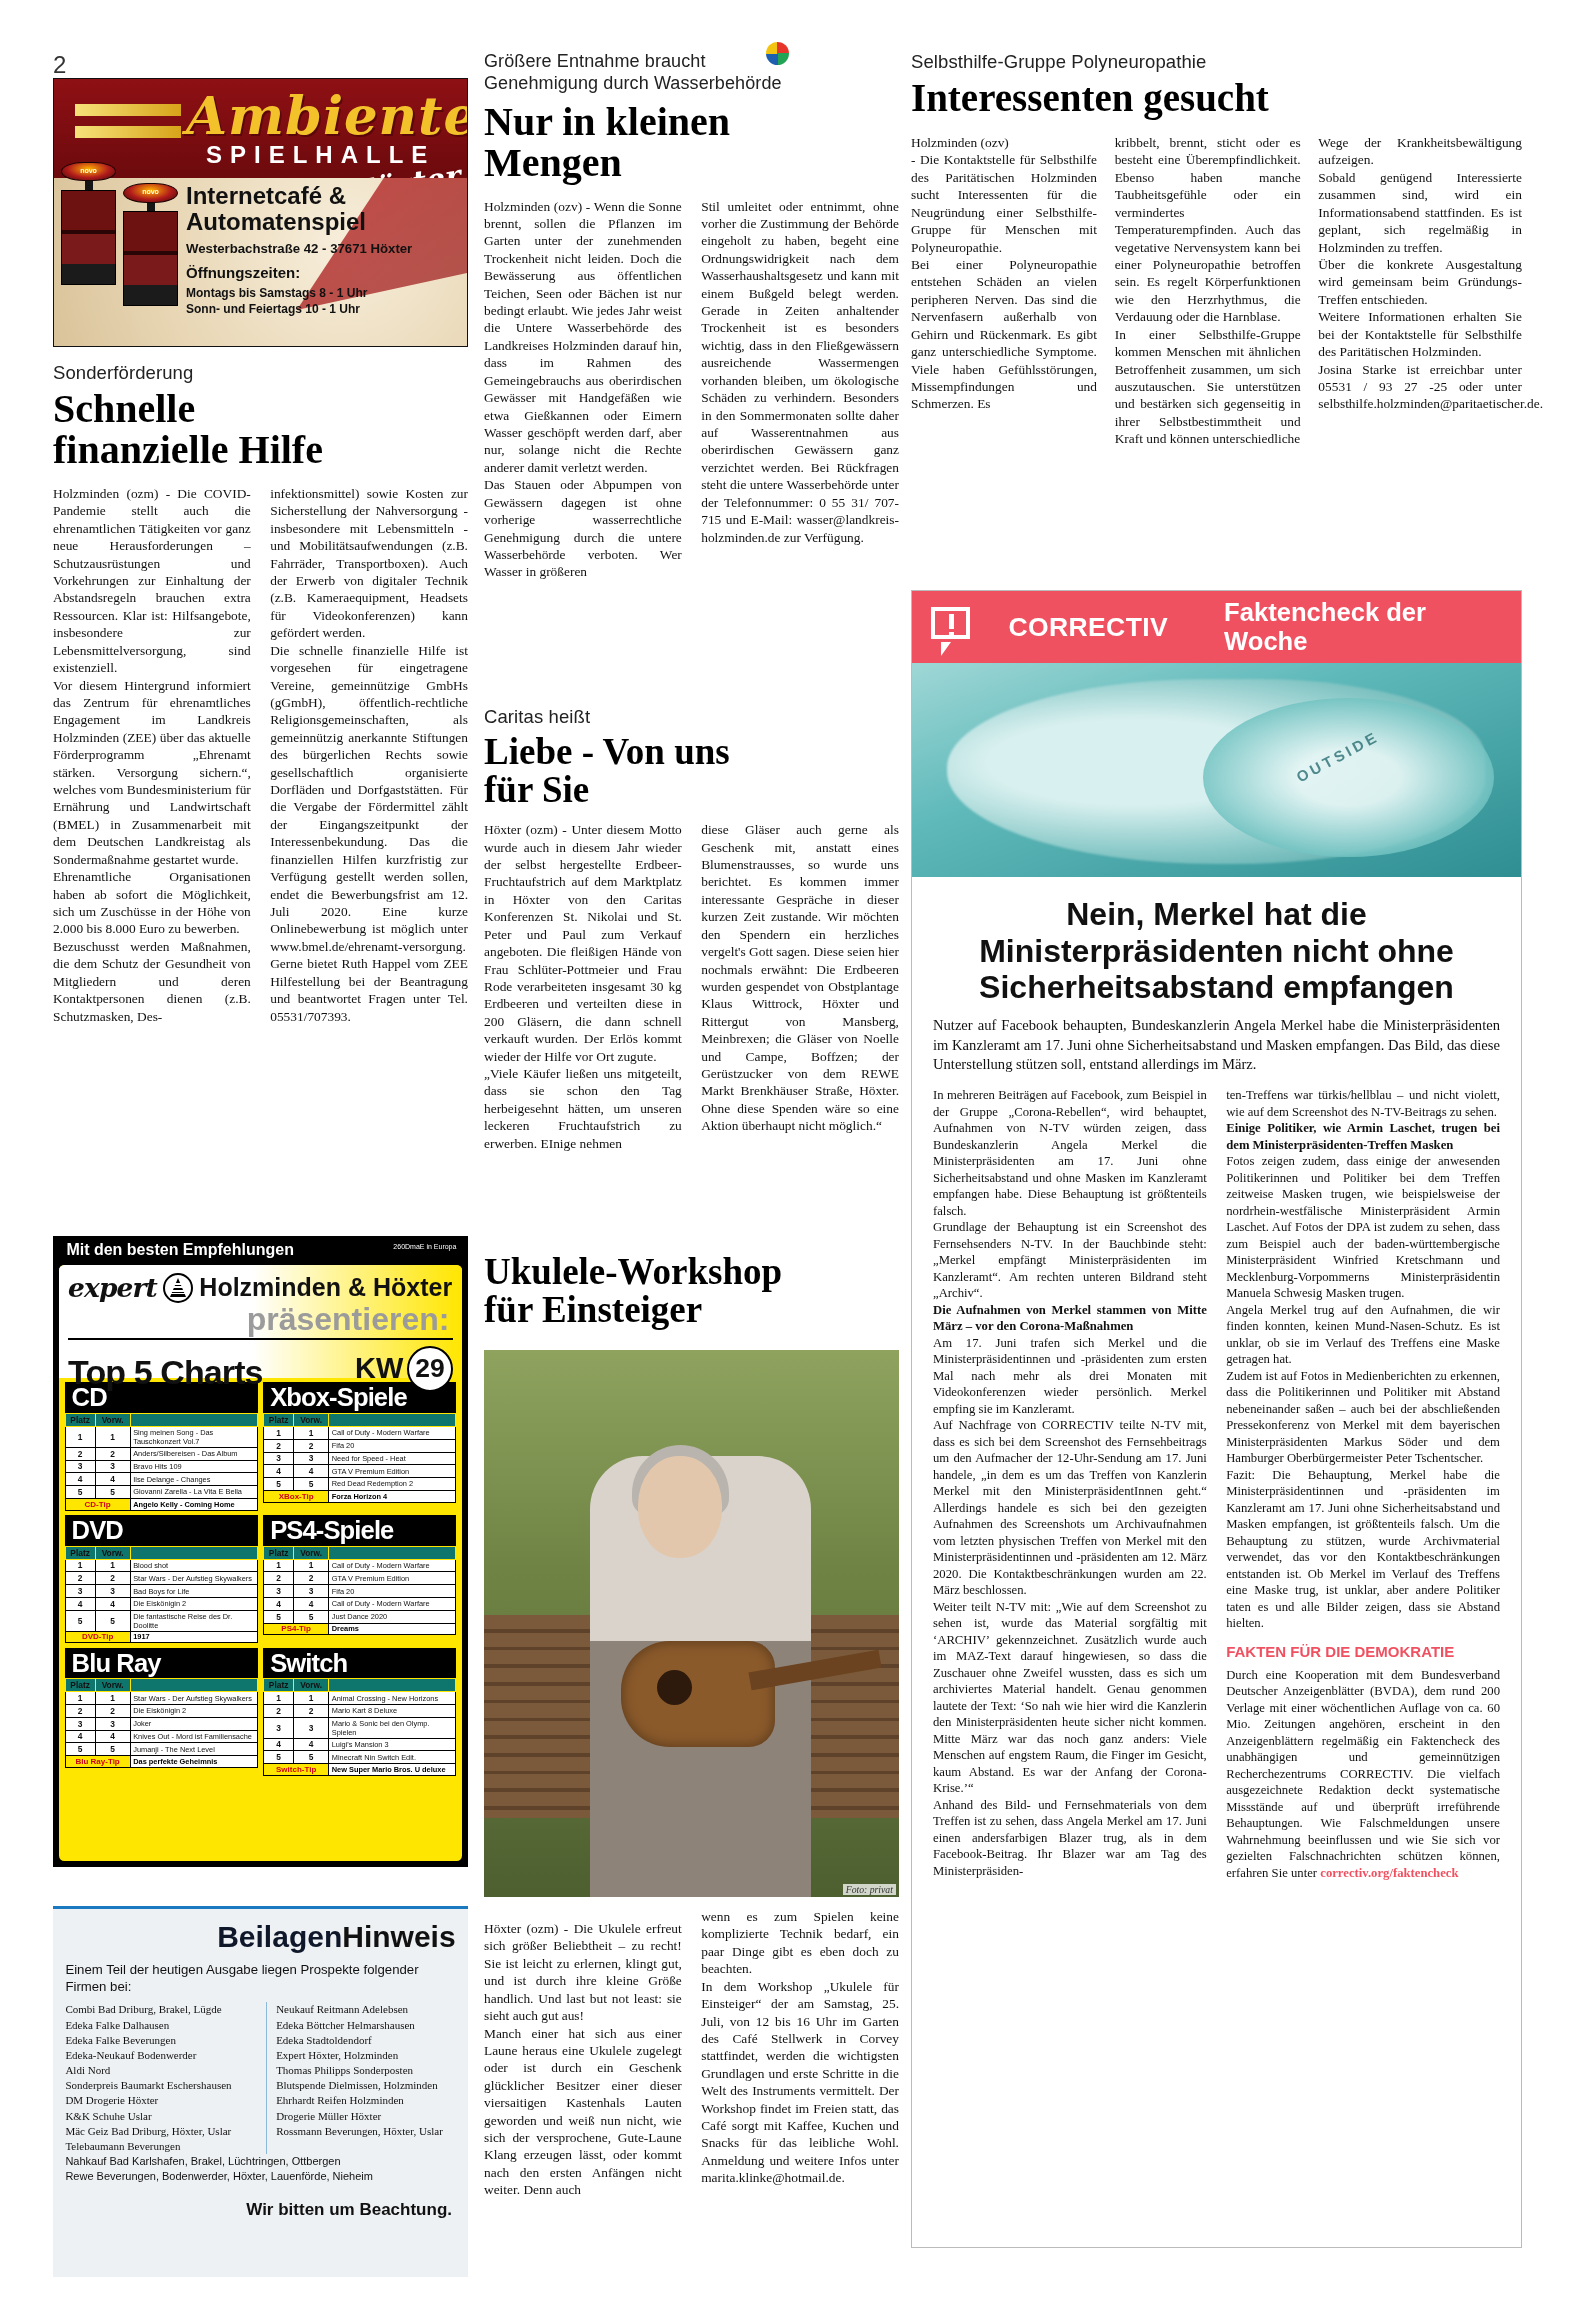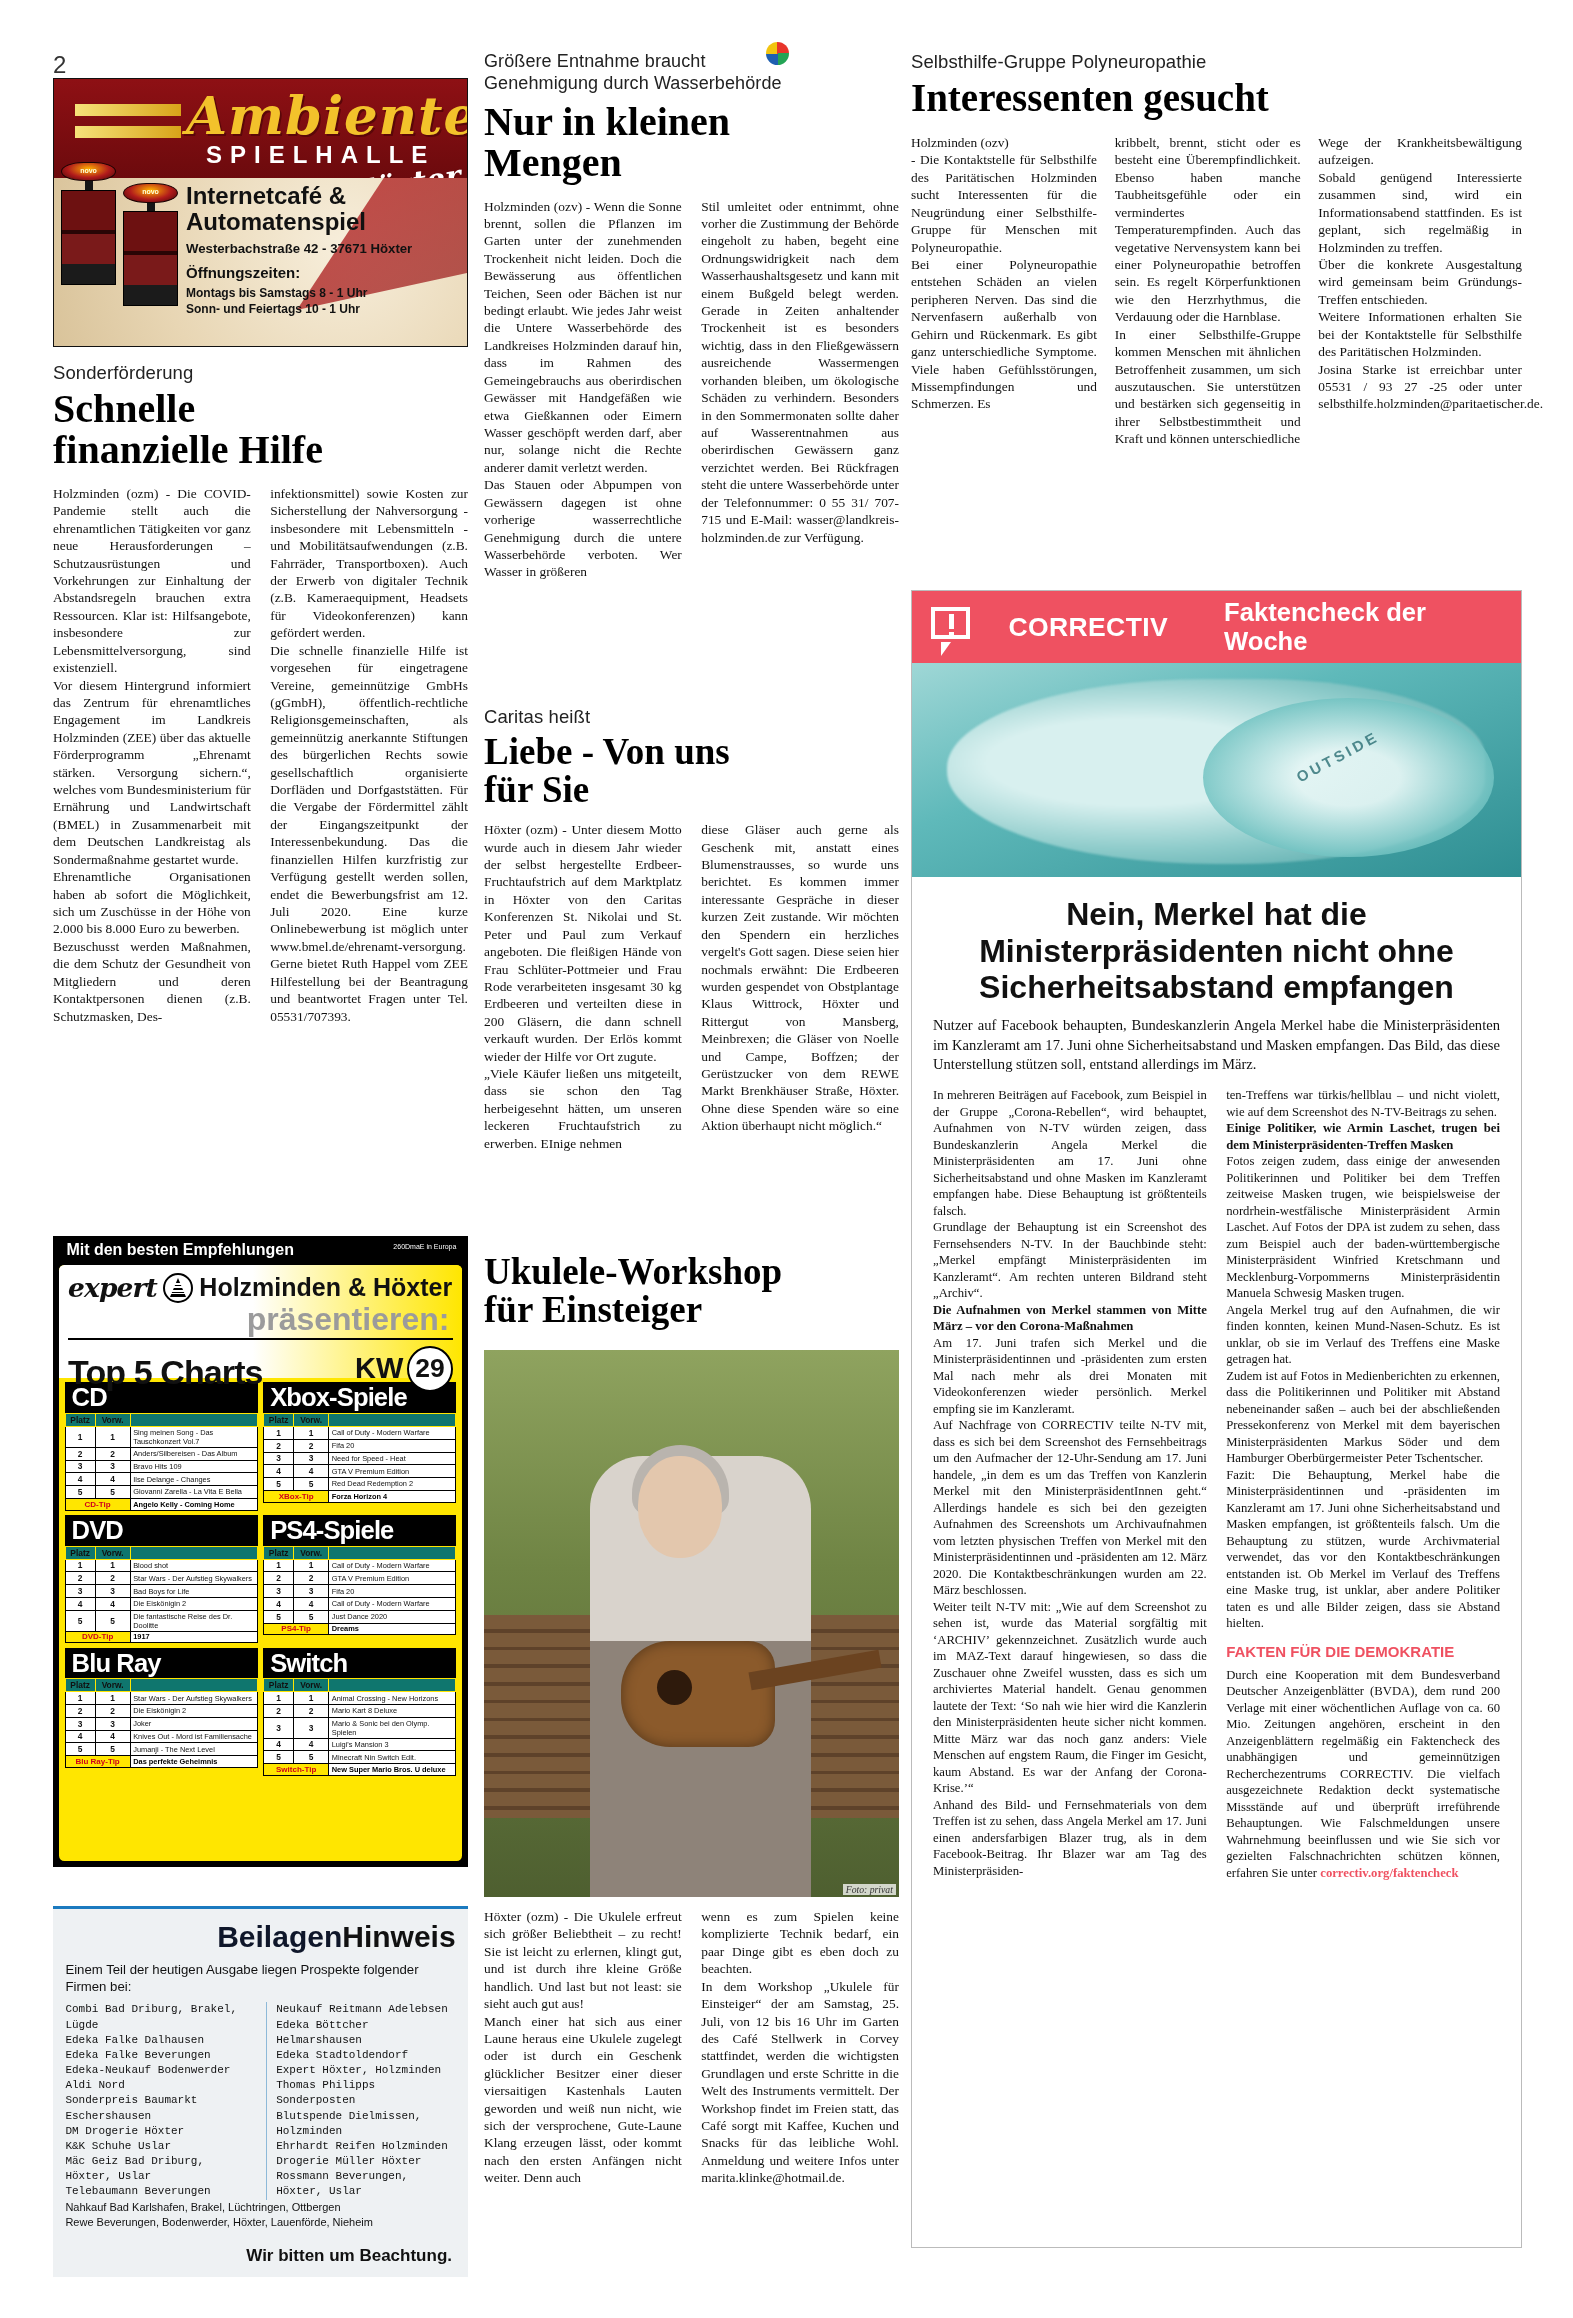--- a/index.html
+++ b/index.html
@@ -119,21 +119,21 @@
   table.chart tr.tip td.tipval { color:#000; text-align:left; background:#fff; }
 
   
   .beilagen { position:absolute; left:53px; top:1906px; width:415px; height:371px;
               background:#eef1f3; border-top:3.5px solid #1b7abf; }
   .bl-title { text-align:right; padding:10.6px 12.4px 0 0;
               font-family:"Liberation Sans",sans-serif; font-weight:700; font-size:30px; }
   .bl-title b.blue { color:#0f172a; }
   .bl-lead { font-family:"Liberation Sans",sans-serif; font-size:13.2px; padding:8.8px 12.4px 0 12.4px;
              line-height:1.25; }
-  .bl-cols { display:flex; padding:7px 12.4px 0 12.4px; font-family:Liberation Mono, monospace;
+  .bl-cols { display:flex; padding:7px 12.4px 0 12.4px; font-family:Liberation Serif, serif;
              font-size:11px; line-height:1.38;gap:12px; }
   .bl-cols .c1 { width:50%; }
   .bl-cols .c2 { width:50%; border-left:1.8px solid #8db9d8; padding-left:8.8px; }
   .bl-wide { font-family:"Liberation Sans",sans-serif; font-size:11px; line-height:1.38;
              padding:0 12.4px; }
   .bl-foot { text-align:right; padding:16px 16px 0 0;
              font-family:"Liberation Sans",sans-serif; font-weight:700; font-size:17px; }
 
   
   .photo-uk { position:absolute; left:484px; top:1350px; width:415px; height:547px;
@@ -294,21 +294,21 @@
     <div class="uk-hair"></div>
     <div class="uk-head"></div>
     <div class="uk-uku"></div>
     <div class="uk-hole"></div>
     <div class="uk-neck"></div>
     <div class="photo-credit">Foto: privat</div>
   </div>
 
   <div style="position:absolute;left:484px;top:1908px;width:415px;">
     <div style="display:flex;gap:19.4px;">
-      <div class="col-text" style="width:50%;white-space:pre-line;">Höxter (ozm) - Die Ukulele erfreut sich größer Beliebtheit – zu recht! Sie ist leicht zu erlernen, klingt gut, und ist durch ihre kleine Größe handlich. Und last but not least: sie sieht auch gut aus!
+      <div class="col-text" style="width:50%;white-space:pre-line;margin-top:12px;">Höxter (ozm) - Die Ukulele erfreut sich größer Beliebtheit – zu recht! Sie ist leicht zu erlernen, klingt gut, und ist durch ihre kleine Größe handlich. Und last but not least: sie sieht auch gut aus!
 Manch einer hat sich aus einer Laune heraus eine Ukulele zugelegt oder ist durch ein Geschenk glücklicher Besitzer einer dieser viersaitigen Kastenhals Lauten geworden und weiß nun nicht, wie sich der versprochene, Gute-Laune Klang erzeugen lässt, oder kommt nach den ersten Anfängen nicht weiter. Denn auch</div>
       <div class="col-text" style="width:50%;white-space:pre-line;">wenn es zum Spielen keine komplizierte Technik bedarf, ein paar Dinge gibt es eben doch zu beachten.
 In dem Workshop „Ukulele für Einsteiger“ der am Samstag, 25. Juli, von 12 bis 16 Uhr im Garten des Café Stellwerk in Corvey stattfindet, werden die wichtigsten Grundlagen und erste Schritte in die Welt des Instruments vermittelt. Der Workshop findet im Freien statt, das Café sorgt mit Kaffee, Kuchen und Snacks für das leibliche Wohl. Anmeldung und weitere Infos unter marita.klinke@hotmail.de.</div>
     </div>
   </div>
 
   <div style="position:absolute;left:911px;top:51px;width:611px;">
     <div class="kicker">Selbsthilfe-Gruppe Polyneuropathie</div>
     <div class="hl-serif" style="font-size:39px;margin-top:5.3px;">Interessenten gesucht</div>
     <div style="display:flex;gap:17.7px;margin-top:16px;">

